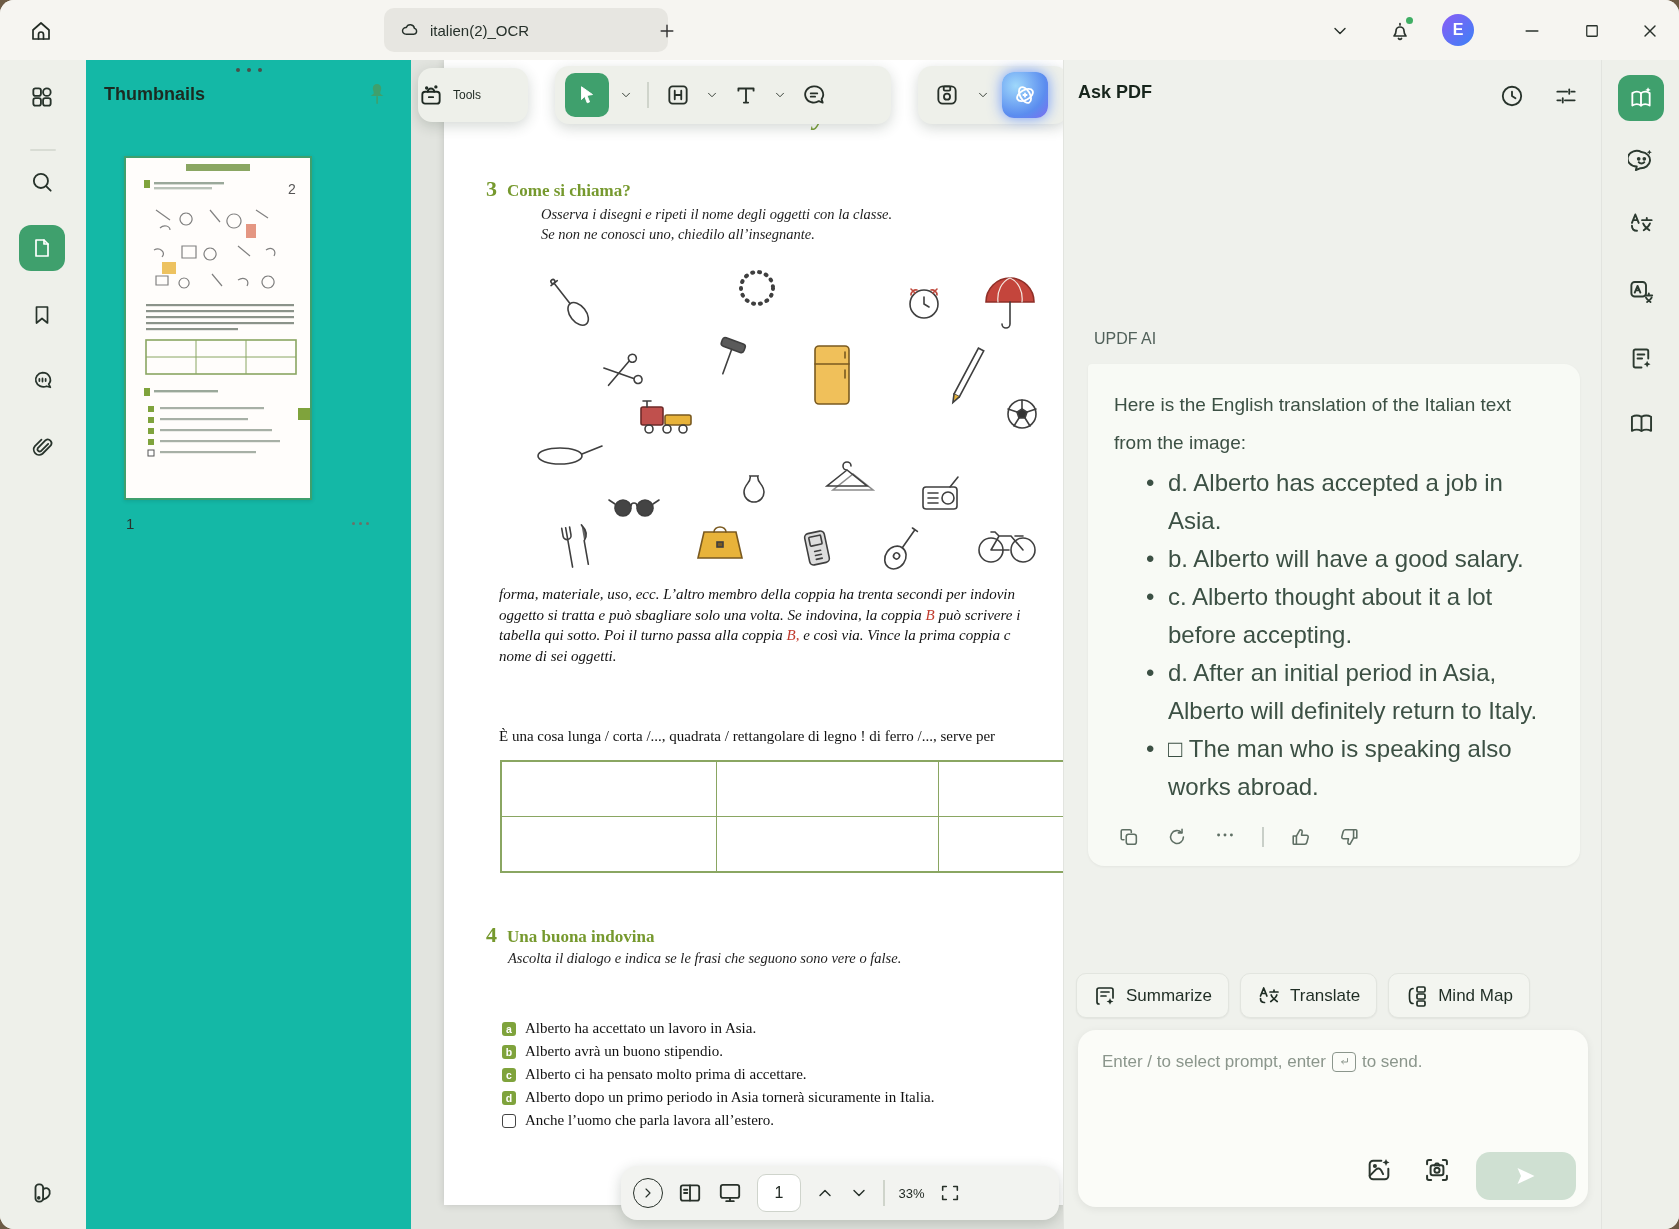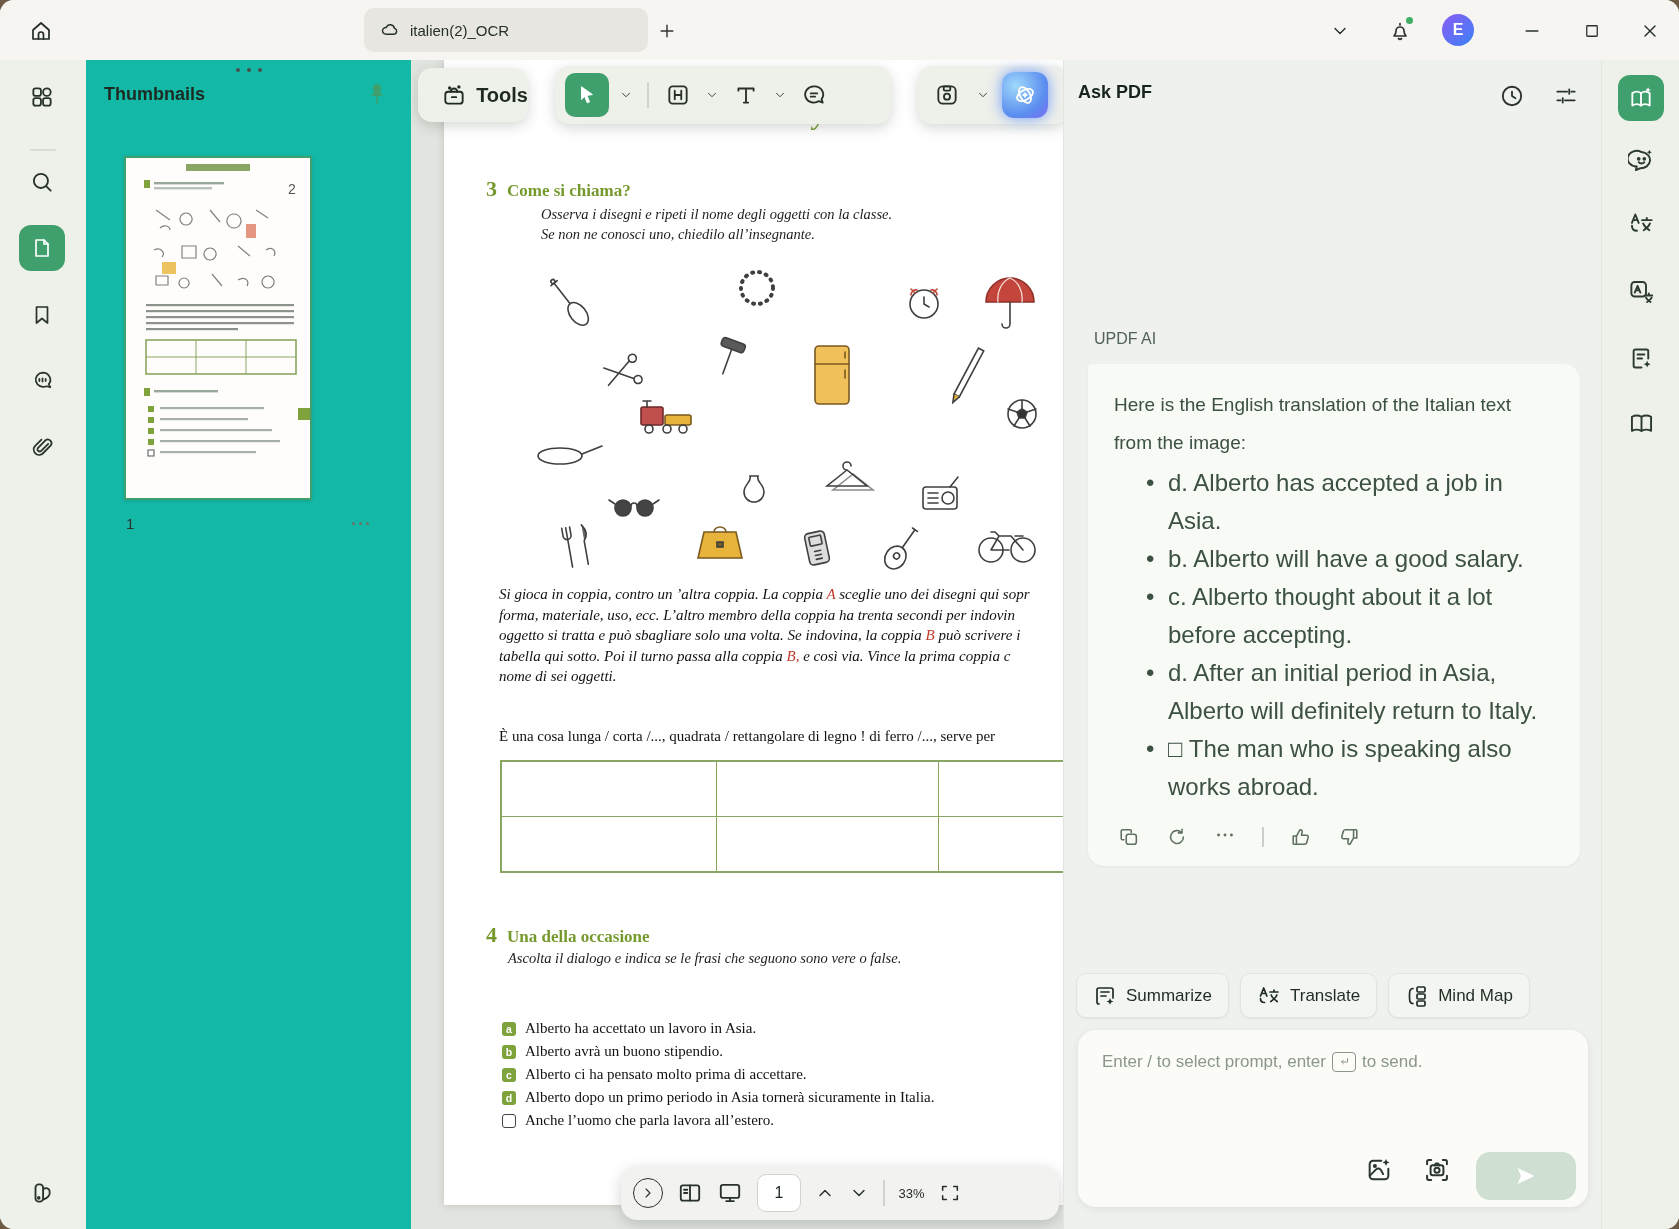--- a/index.html
+++ b/index.html
@@ -9,21 +9,21 @@
   .app{position:absolute;inset:0;background:#f6f5f1;border-radius:14px;overflow:hidden}
 
   
   svg.ic{display:block;fill:none;stroke:currentColor;stroke-width:1.7;stroke-linecap:round;stroke-linejoin:round}
 
   
   .titlebar{position:absolute;top:0;left:0;right:0;height:60px;background:#f6f5f1;color:#222b24}
   .home-btn{position:absolute;left:24px;top:14px;width:34px;height:34px;display:flex;align-items:center;justify-content:center;border-radius:8px}
   .tab{position:absolute;top:8px;height:44px;border-radius:10px;display:flex;align-items:center;gap:10px;padding:0 16px;font-size:15px;color:#26302a}
   .tab1{left:85px;width:268px;background:#f1f0ec}
-  .tab2{left:364px;width:284px;background:#e7e6e1}
+  .tab2{left:384px;width:284px;background:#e7e6e1}
   .tab .dot{width:8px;height:8px;border-radius:50%;background:#58b97c;margin-left:auto}
   .plus-btn{position:absolute;left:652px;top:16px;width:30px;height:30px;display:flex;align-items:center;justify-content:center;color:#333}
   .tbtn{position:absolute;top:16px;width:30px;height:30px;display:flex;align-items:center;justify-content:center;color:#2a322c}
   .bell-wrap{position:relative}
   .bell-dot{position:absolute;top:-2px;right:-1px;width:7px;height:7px;border-radius:50%;background:#3fae64}
   .avatar{position:absolute;top:14px;width:32px;height:32px;border-radius:50%;background:linear-gradient(135deg,#8b5cf6,#3b82f6);color:#fff;font-weight:bold;font-size:16px;display:flex;align-items:center;justify-content:center}
 
   
   .leftrail{position:absolute;left:0;top:60px;width:86px;bottom:0;background:#eef0ea}
   .rail-btn{position:absolute;left:19px;width:46px;height:46px;display:flex;align-items:center;justify-content:center;border-radius:12px;color:#27332b}
@@ -63,21 +63,21 @@
   .ptable div:nth-child(n+4){border-bottom:none}
   .s4-row{position:absolute;left:42px;top:862px;display:flex;align-items:baseline;gap:10px}
   .s4-line{position:absolute;left:64px;top:890px}
   .chk-row{position:absolute;left:58px;display:flex;align-items:center;gap:9px}
   .chk-box{width:14px;height:14px;border-radius:3px;background:#7fa33c;color:#fff;font-size:10.5px;font-weight:bold;display:flex;align-items:center;justify-content:center;font-family:"Liberation Sans",sans-serif}
   .chk-box.empty{background:#fff;border:1.5px solid #444}
   .chk-text{font-family:"Liberation Serif",serif;font-size:15px;color:#111;white-space:nowrap}
 
   
   .ft{position:absolute;border-radius:14px;background:#eef0ea;box-shadow:0 4px 14px rgba(40,60,45,.20);display:flex;align-items:center}
-  .ft-tools{left:6px;top:8px;width:110px;height:54px;justify-content:flex-end;gap:9px;font-size:20px;font-weight:bold;color:#1e2922}
+  .ft-tools{left:6px;top:8px;width:110px;height:54px;justify-content:flex-start;gap:9px;font-size:12px;font-weight:normal;color:#1e2922}
   .ft-group{left:143px;top:6px;width:336px;height:58px;padding:0 10px;gap:8px;color:#273029}
   .cursor-btn{width:44px;height:44px;border-radius:10px;background:#3fa06d;display:flex;align-items:center;justify-content:center;color:#fff}
   .ft-divider{width:1.5px;height:26px;background:#cfd4cb;margin:0 4px}
   .ft-save{left:506px;top:6px;width:150px;height:58px;padding:0 12px;gap:10px;color:#273029}
   .ai-btn{width:46px;height:46px;border-radius:12px;background:radial-gradient(circle at 30% 30%,#9fd8fb,#5b8def 65%,#7c6cf0);box-shadow:0 0 14px rgba(90,140,255,.85);display:flex;align-items:center;justify-content:center;color:#fff}
   .tool-btn{width:34px;height:40px;display:flex;align-items:center;justify-content:center}
   .chev-sm{width:18px;display:flex;align-items:center;justify-content:center;color:#39423a}
 
   
   .bottombar{position:absolute;left:209px;top:1106px;width:438px;height:54px;background:#f2f3f0;border-radius:16px;box-shadow:0 4px 14px rgba(40,60,45,.22);display:flex;align-items:center;gap:14px;padding:0 12px;color:#28312a}
@@ -405,41 +405,40 @@
 
           <g transform="translate(505,288)">
                 <circle cx="-16" cy="6" r="12"></circle>
                 <circle cx="16" cy="6" r="12"></circle>
                 <path d="M-16 6l8-14h12l12 14 M-8 -8l-4-4h-4 M8 -8h8 M-16 6h18"></path>
               </g>
         </g>
       </svg>
 
       <div class="para">
-        <div class="pline"><span>Si gioca in coppia, contro un ’altra coppia. La coppia </span><span class="red">A</span><span> sceglie uno dei disegni qui sopr</span></div>
         <div class="pline"><span>forma, materiale, uso, ecc. L’altro membro della coppia ha trenta secondi per indovin</span></div>
         <div class="pline"><span>oggetto si tratta e può sbagliare solo una volta. Se indovina, la coppia </span><span class="red">B</span><span> può scrivere i</span></div>
         <div class="pline"><span>tabella qui sotto. Poi il turno passa alla coppia </span><span class="red">B,</span><span> e così via. Vince la prima coppia c</span></div>
         <div class="pline"><span>nome di sei oggetti.</span></div>
       </div>
 
       <div class="size-line">È una cosa lunga / corta /..., quadrata / rettangolare di legno ! di ferro /..., serve per</div>
 
       <div class="ptable">
         <div></div>
             <div></div>
             <div></div>
         <div></div>
             <div></div>
             <div></div>
       </div>
 
       <div class="s4-row">
         <span class="sec-num">4</span>
-        <span class="sec-title">Una della occasione</span>
+        <span class="sec-title">Una buona indovina</span>
       </div>
       <div class="ital s4-line">Ascolta il dialogo e indica se le frasi che seguono sono vere o false.</div>
 
       <div class="chk-row" style="top:960px">
         <span class="chk-box">a</span>
         <span class="chk-text">Alberto ha accettato un lavoro in Asia.</span>
       </div>
       <div class="chk-row" style="top:983px">
         <span class="chk-box">b</span>
         <span class="chk-text">Alberto avrà un buono stipendio.</span>

